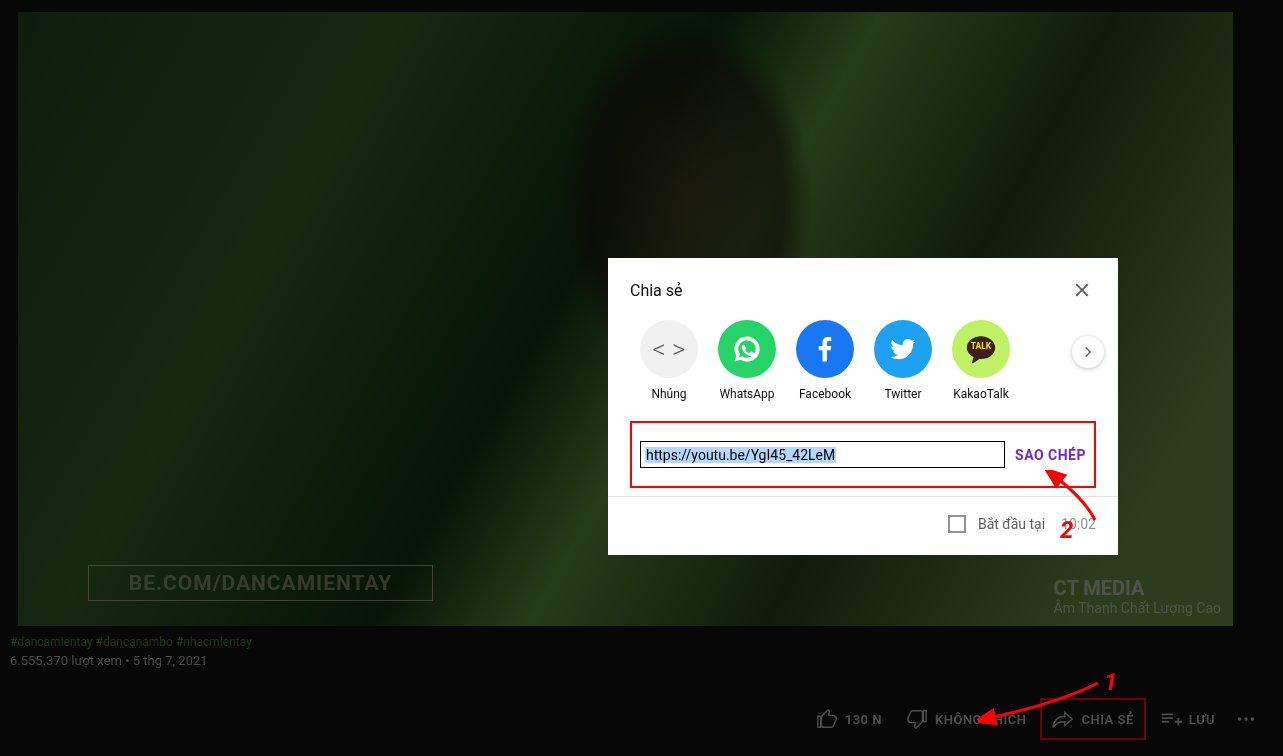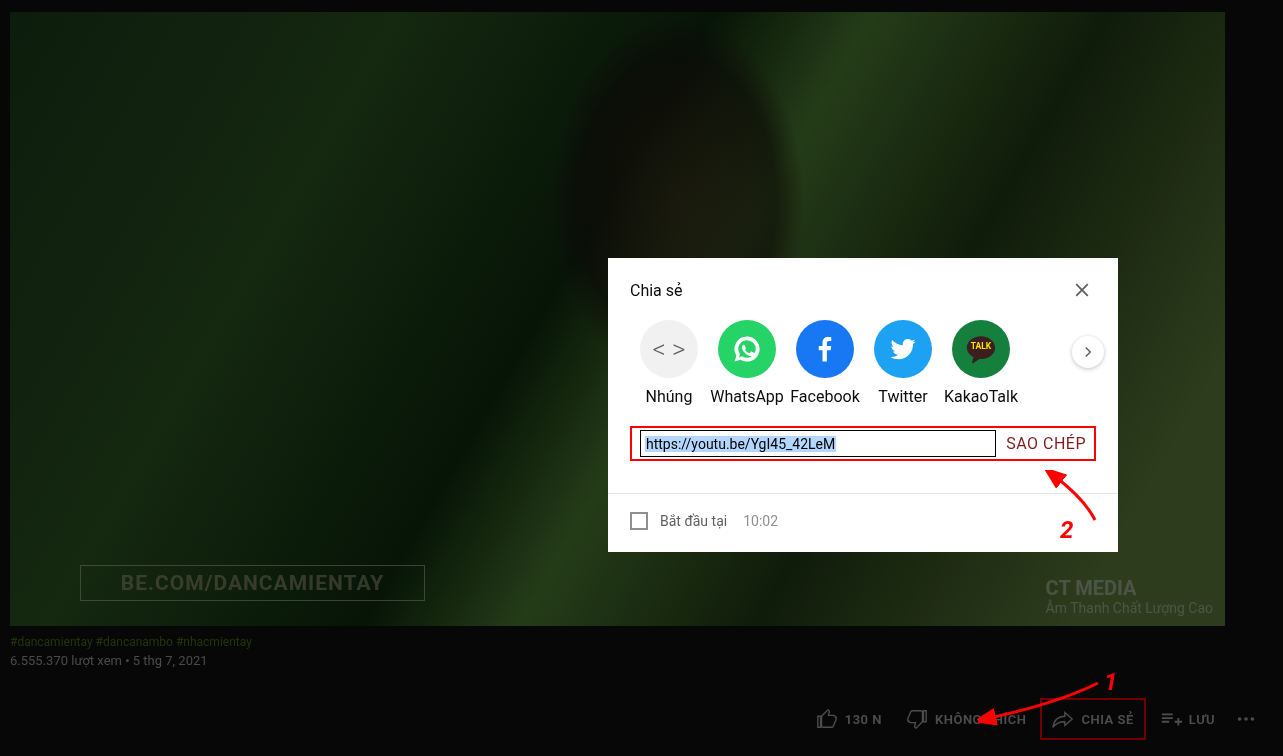--- a/index.html
+++ b/index.html
@@ -1,21 +1,21 @@
 <!DOCTYPE html>
 <html><head>
 <meta charset="utf-8">
 <style>
 * { margin: 0; padding: 0; box-sizing: border-box; font-family: Roboto, Arial, sans-serif; }
 body { width: 1283px; height: 756px; background: #0f0f0f; overflow: hidden; position: relative; }
 
 .overlay { position: absolute; inset: 0; background: rgba(0,0,0,0.5); z-index: 5; }
 
 
-.video-frame { position: absolute; left: 10px; top: 12px; width: 1215px; height: 614px; background: linear-gradient(120deg, #1a3a1a 0%, #2a5020 25%, #0d2a0d 45%, #4a7830 55%, #1f3815 70%, #5a7838 90%); overflow: hidden; }
+.video-frame { position: absolute; left: 18px; top: 12px; width: 1215px; height: 614px; background: linear-gradient(120deg, #1a3a1a 0%, #2a5020 25%, #0d2a0d 45%, #4a7830 55%, #1f3815 70%, #5a7838 90%); overflow: hidden; }
 .video-watermark-box { position: absolute; left: 70px; bottom: 25px; width: 345px; height: 36px; border: 1px solid #c0c0a0; display: flex; align-items: center; justify-content: center; color: #a8a080; font-size: 21px; font-weight: 700; letter-spacing: 1px; opacity: 0.6; }
 .ct-media { position: absolute; right: 12px; bottom: 10px; color: #d0d0d0; font-size: 20px; font-weight: 700; opacity: 0.55; }
 .ct-media small { display:block; font-size:14px; font-weight:400; }
 .blob-head { position:absolute; left:470px; top:-20px; width:360px; height:520px; background: radial-gradient(ellipse 180px 260px at 55% 40%, #3a2418 0%, #2a1a12 30%, #1a120d 55%, transparent 70%); border-radius:50%; opacity:0.6; }
 
 
 .meta-area { position: absolute; left: 10px; top: 635px; right: 10px; color: #aaa; }
 .hashtags { font-size: 12px; color: #4d7c0f; margin-bottom: 4px; opacity: 0.85; }
 .video-title { font-size: 18px; color: #fff; font-weight: 400; margin-bottom: 8px; opacity: 0.85; }
 .video-stats { font-size: 13px; color: #aaa; opacity: 0.85; }
@@ -31,40 +31,40 @@
 
 .modal { position: absolute; left: 608px; top: 258px; width: 510px; background: #fff; z-index: 10; padding: 18px 22px 22px; }
 .modal-header { display: flex; justify-content: space-between; align-items: center; margin-bottom: 16px; }
 .modal-title { font-size: 16px; color: #0d0d0d; }
 .close-btn { cursor: pointer; width: 28px; height: 28px; display:flex; align-items:center; justify-content:center; }
 .close-btn svg { width: 22px; height: 22px; fill: #606060; }
 
 .share-targets { display: flex; align-items: center; gap: 0; position: relative; margin-bottom: 20px; }
 .share-target { display: flex; flex-direction: column; align-items: center; width: 78px; cursor: pointer; }
 .share-circle { width: 58px; height: 58px; border-radius: 50%; display: flex; align-items: center; justify-content: center; margin-bottom: 9px; }
-.share-label { font-size: 16px; color: #0d0d0d; text-align: center; }
+.share-label { font-size: 12px; color: #0d0d0d; text-align: center; }
 .embed-c { background: #f1f1f1; color:#606060; font-size:26px; font-weight:300; }
 .whatsapp-c { background: #25d366; }
 .facebook-c { background: #1877f2; }
 .twitter-c { background: #1da1f2; }
 .email-c { background: #888; }
-.kakao-c { background: #15803d; position: relative; }
+.kakao-c { background: #bef264; position: relative; }
 .share-circle svg { width: 30px; height: 30px; fill: #fff; }
 .kakao-c svg { fill: #3c1e1e; width: 34px; height: 34px; }
 .next-arrow { position: absolute; right: -8px; top: 16px; width: 32px; height: 32px; border-radius: 50%; background: #fff; box-shadow: 0 1px 4px rgba(0,0,0,0.25); display:flex; align-items:center; justify-content:center; cursor:pointer; }
 .next-arrow svg { width:18px; height:18px; fill:#606060; }
 
-.copy-row { border: 2.5px solid #ff0000; padding: 2px 8px; display: flex; align-items: center; gap: 10px; margin-bottom: 32px; }
+.copy-row { border: 2.5px solid #ff0000; padding: 18px 8px; display: flex; align-items: center; gap: 10px; margin-bottom: 8px; }
 .url-box { flex: 1; border: 1px solid #000; padding: 3px 4px; }
 .url-text { background: #b3d7ff; color: #000; font-size: 14px; display:inline; padding: 0 1px; }
-.copy-btn { color: #7f1d1d; font-size: 16px; font-weight: 400; letter-spacing: 0.5px; cursor: pointer; }
+.copy-btn { color: #6d28d9; font-size: 14px; font-weight: 700; letter-spacing: 0.5px; cursor: pointer; }
 
 .divider { height: 1px; background: #e5e5e5; margin: 0 -22px 18px; }
 
-.start-row { display: flex; align-items: center; gap: 12px; }
+.start-row { display: flex; align-items: center; gap: 12px; justify-content: flex-end; }
 .checkbox { width: 18px; height: 18px; border: 2px solid #909090; cursor: pointer; }
 .start-label { font-size: 14px; color: #606060; }
 .start-time { font-size: 14px; color: #909090; margin-left: 4px; }
 
 
 .annotation { position: absolute; z-index: 20; pointer-events: none; }
 .num-label { color: #ff0000; font-size: 24px; font-weight: 700; font-style: italic; }
 </style>
 </head>
 <body>

